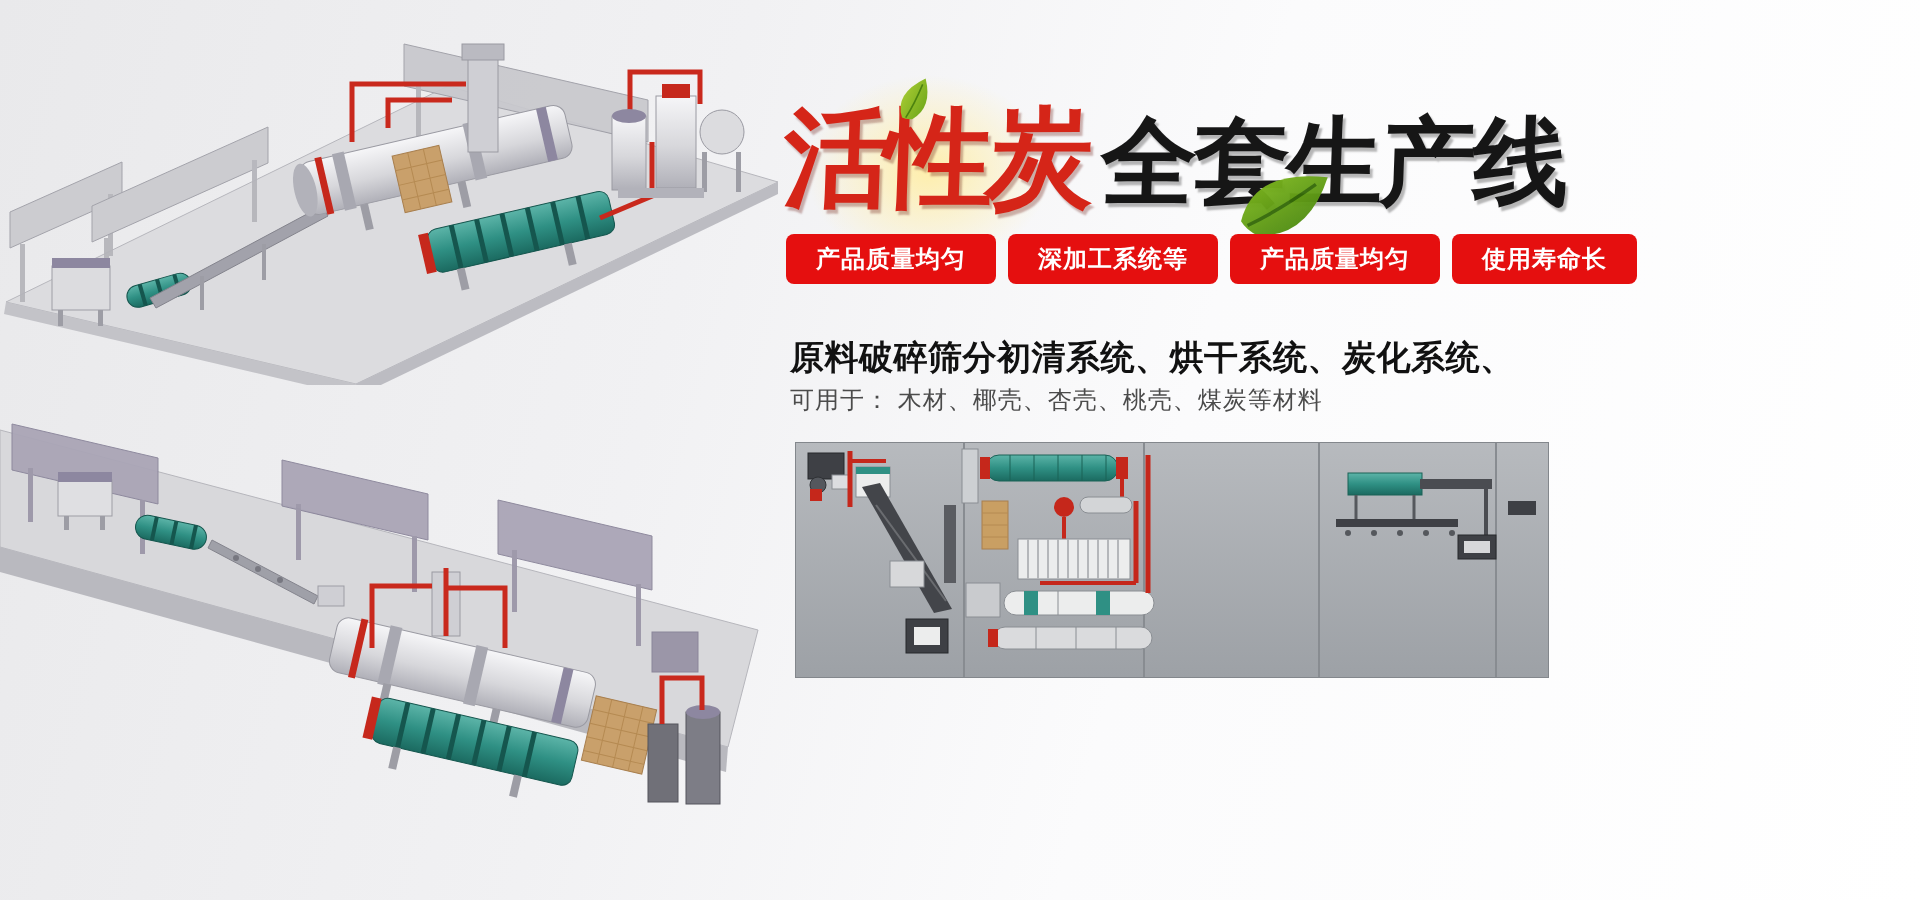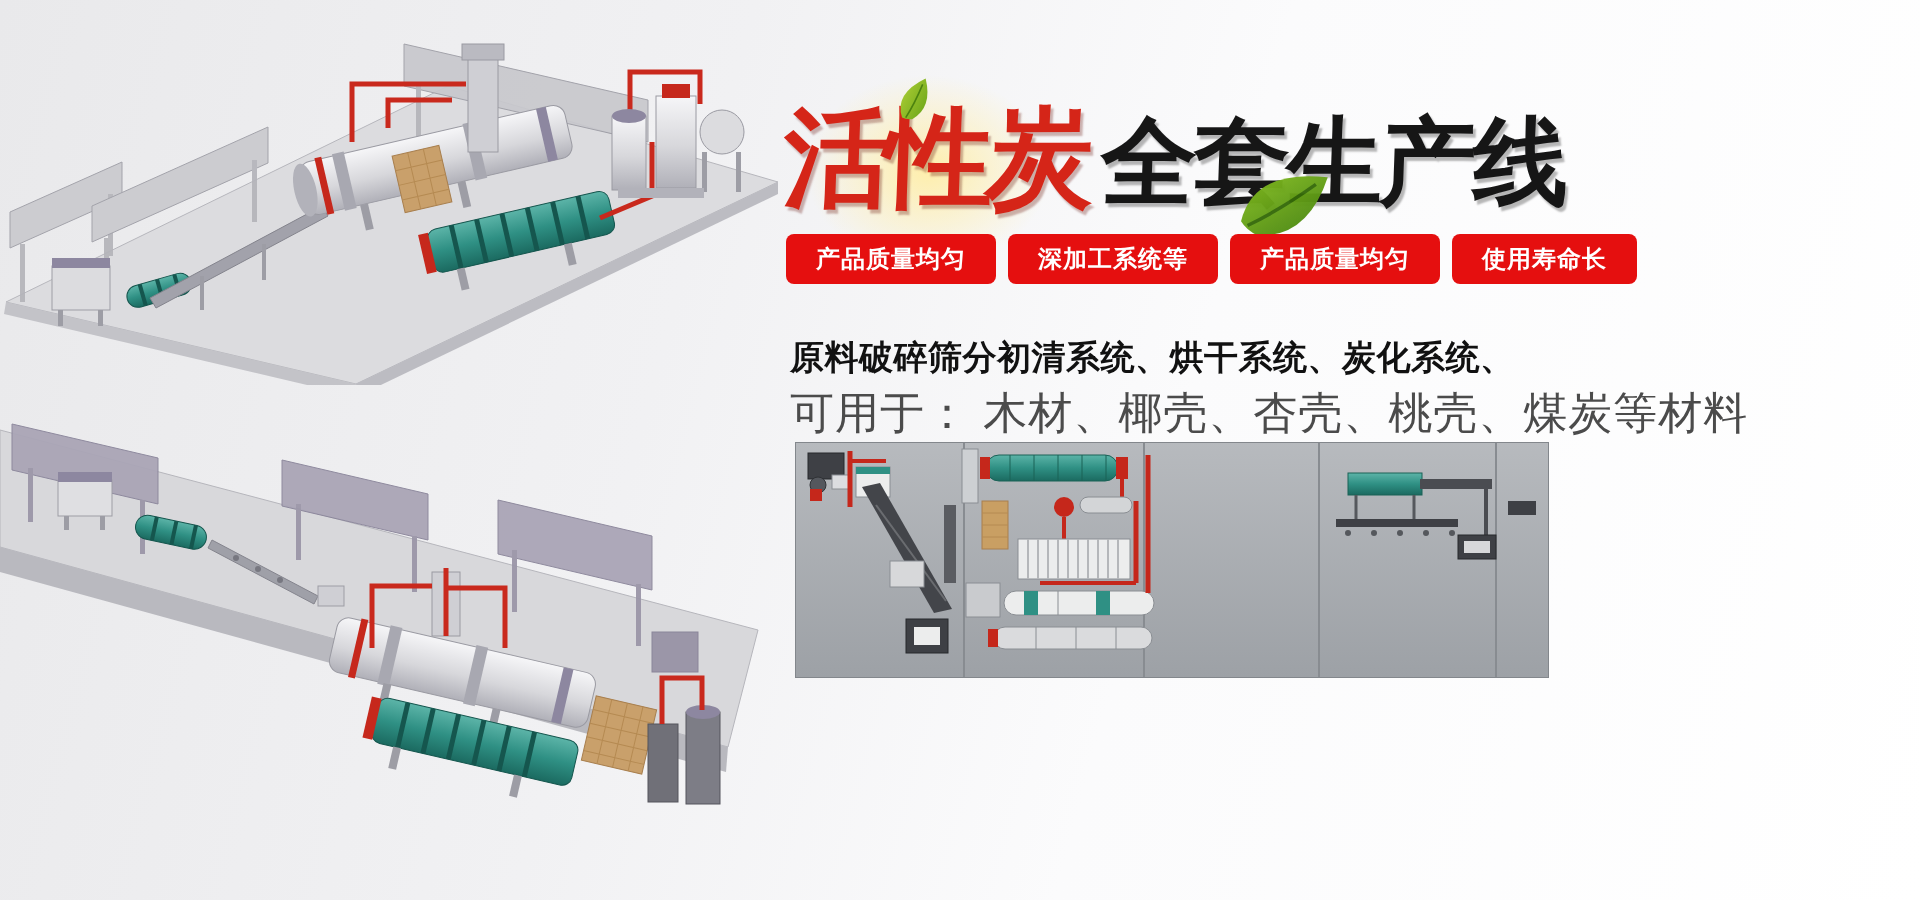--- a/index.html
+++ b/index.html
@@ -25,21 +25,21 @@
   .leaf{position:absolute;}
   .leaf-small{left:893px;top:78px;width:46px;height:46px;transform:rotate(-18deg);}
   .leaf-large{left:1236px;top:158px;width:98px;height:98px;transform:rotate(14deg);opacity:0.96;}
 
   .badges{position:absolute;left:786px;top:234px;display:flex;gap:12px;}
   .badge{background:#e50f0f;color:#ffffff;font-size:24px;font-weight:700;
     padding:9px 30px;border-radius:8px;letter-spacing:1px;white-space:nowrap;}
 
   .desc{position:absolute;left:790px;top:296px;font-size:34px;font-weight:800;
     color:#111;line-height:1.25;letter-spacing:0.5px;margin-top:40px;}
-  .usage{position:absolute;left:790px;top:384px;font-size:44px;font-weight:500;
+  .usage{position:absolute;left:790px;top:384px;font-size:24px;font-weight:500;
     color:#4b4b4b;letter-spacing:1px;}
 
   .schematic{position:absolute;left:795px;top:442px;width:752px;height:234px;
     border:1px solid #83878c;box-shadow:inset 0 0 0 1px rgba(255,255,255,0.25);}
   .schematic svg{display:block;width:100%;height:100%;}
 </style>
 </head>
 <body>
 
 <div class="banner">

